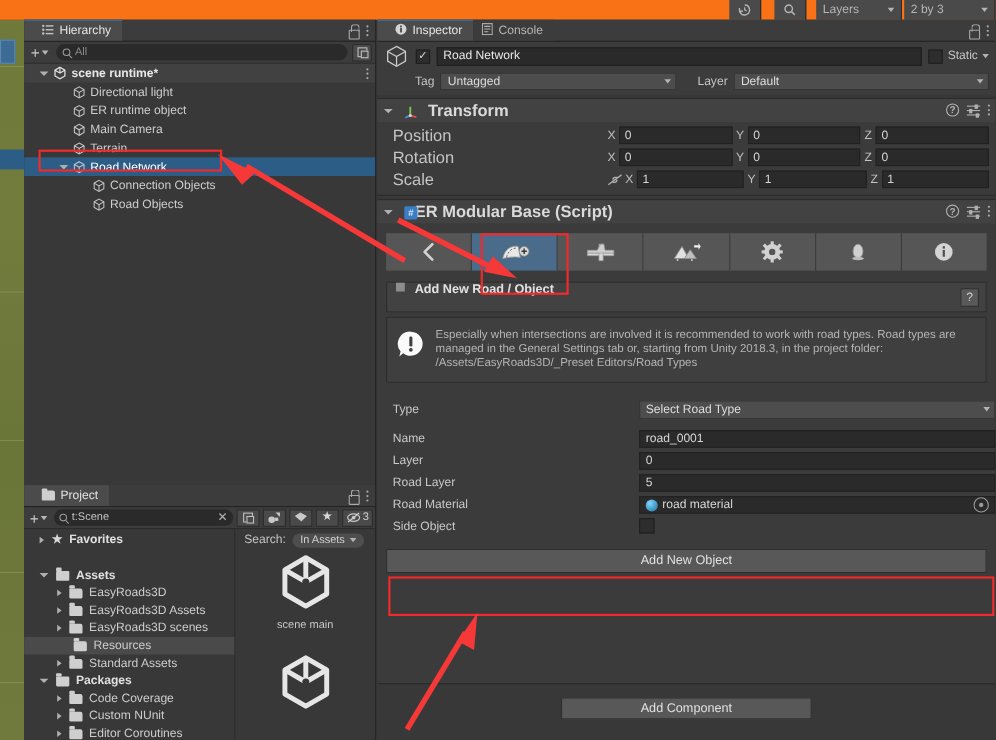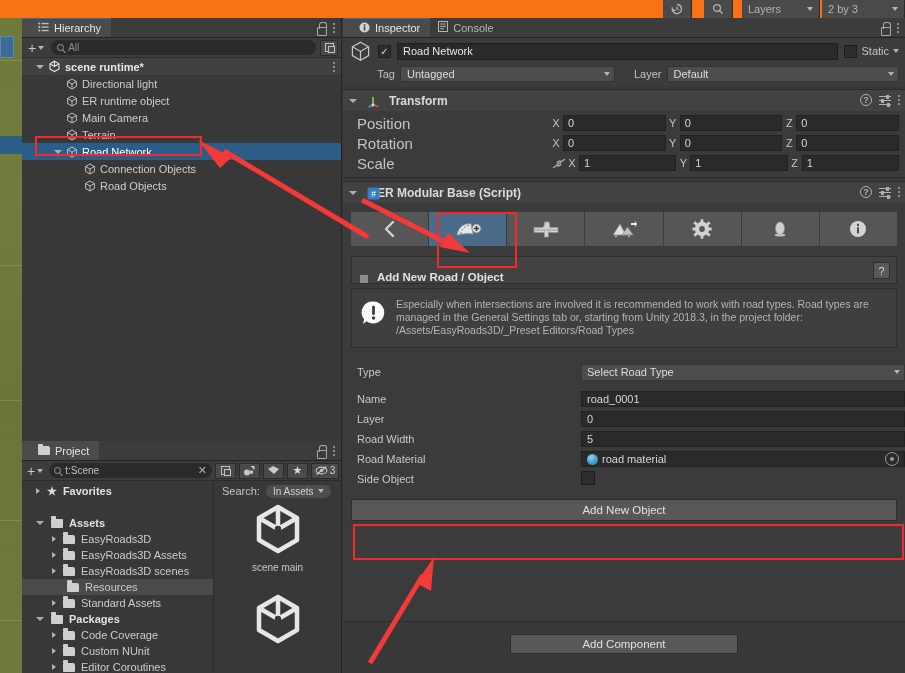--- a/index.html
+++ b/index.html
@@ -191,21 +191,21 @@
     align-items: center; justify-content: space-between; padding: 0 4px 0 6px;
     font-size: 11px; color: #dcdcdc;
   }
   .comp {
     background: #3b3b3b; border-top: 1px solid #2b2b2b; border-bottom: 1px solid #2b2b2b;
   }
   .comp-head {
     height: 21px; display: flex; align-items: center; gap: 6px; padding: 0 6px;
     background: #424242; position: relative;
   }
-  .comp-title { font-weight: bold; font-size: 12px; color: #dadada; margin-left: 14px; }
+  .comp-title { font-weight: bold; font-size: 15px; color: #dadada; margin-left: 14px; }
   .comp-head-right { position: absolute; right: 5px; top: 4px; display: flex; align-items: center; gap: 7px; }
   .help-ico {
     width: 12px; height: 12px; border-radius: 50%; border: 1.3px solid #b0b0b0;
     color: #b0b0b0; font-size: 9px; line-height: 10px; text-align: center; font-weight: bold;
   }
   .preset-ico { width: 12px; height: 12px; position: relative; }
   .preset-ico i { position: absolute; left: 0; width: 12px; height: 1.4px; background: #b0b0b0; }
   .preset-ico i:nth-child(1) { top: 2px; }
   .preset-ico i:nth-child(2) { top: 6px; }
   .preset-ico i:nth-child(3) { top: 10px; }
@@ -228,21 +228,21 @@
   .er-toolbar { display: flex; height: 34px; margin: 9px 8px 0 8px; }
   .er-btn {
     flex: 1; background: #565656; border-right: 1px solid #3a3a3a;
     display: flex; align-items: center; justify-content: center;
   }
   .er-btn:last-child { border-right: none; }
   .er-btn.sel { background: #4a6b8a; }
 
   .sec-head {
     margin: 10px 8px 0 8px; height: 28px; background: #424242;
-    border: 1px solid #2e2e2e; display: flex; align-items: flex-end; padding: 0 8px;
+    border: 1px solid #2e2e2e; display: flex; align-items: flex-start; padding: 0 8px;
     position: relative;
   }
   .sec-sq { width: 8px; height: 8px; background: #8d8d8d; margin-right: 9px; }
   .sec-title { font-weight: bold; font-size: 11.5px; color: #e2e2e2; }
   .qbtn {
     position: absolute; right: 6px; top: 5px; width: 17px; height: 17px;
     background: #595959; border: 1px solid #2e2e2e; display: flex;
     align-items: center; justify-content: center; font-size: 11px; color: #d2d2d2;
   }
   .helpbox {
@@ -912,21 +912,21 @@
           </div>
           <div class="frow">
             <span class="flabel">Name</span>
             <span class="ffield">road_0001</span>
           </div>
           <div class="frow">
             <span class="flabel">Layer</span>
             <span class="ffield">0</span>
           </div>
           <div class="frow">
-            <span class="flabel">Road Width</span>
+            <span class="flabel">Road Layer</span>
             <span class="ffield">5</span>
           </div>
           <div class="frow">
             <span class="flabel">Road Material</span>
             <span class="ffield">
               <span class="mat-dot"></span>
               <span>road material</span>
               <span class="obj-sel">
                 <i></i>
               </span>

